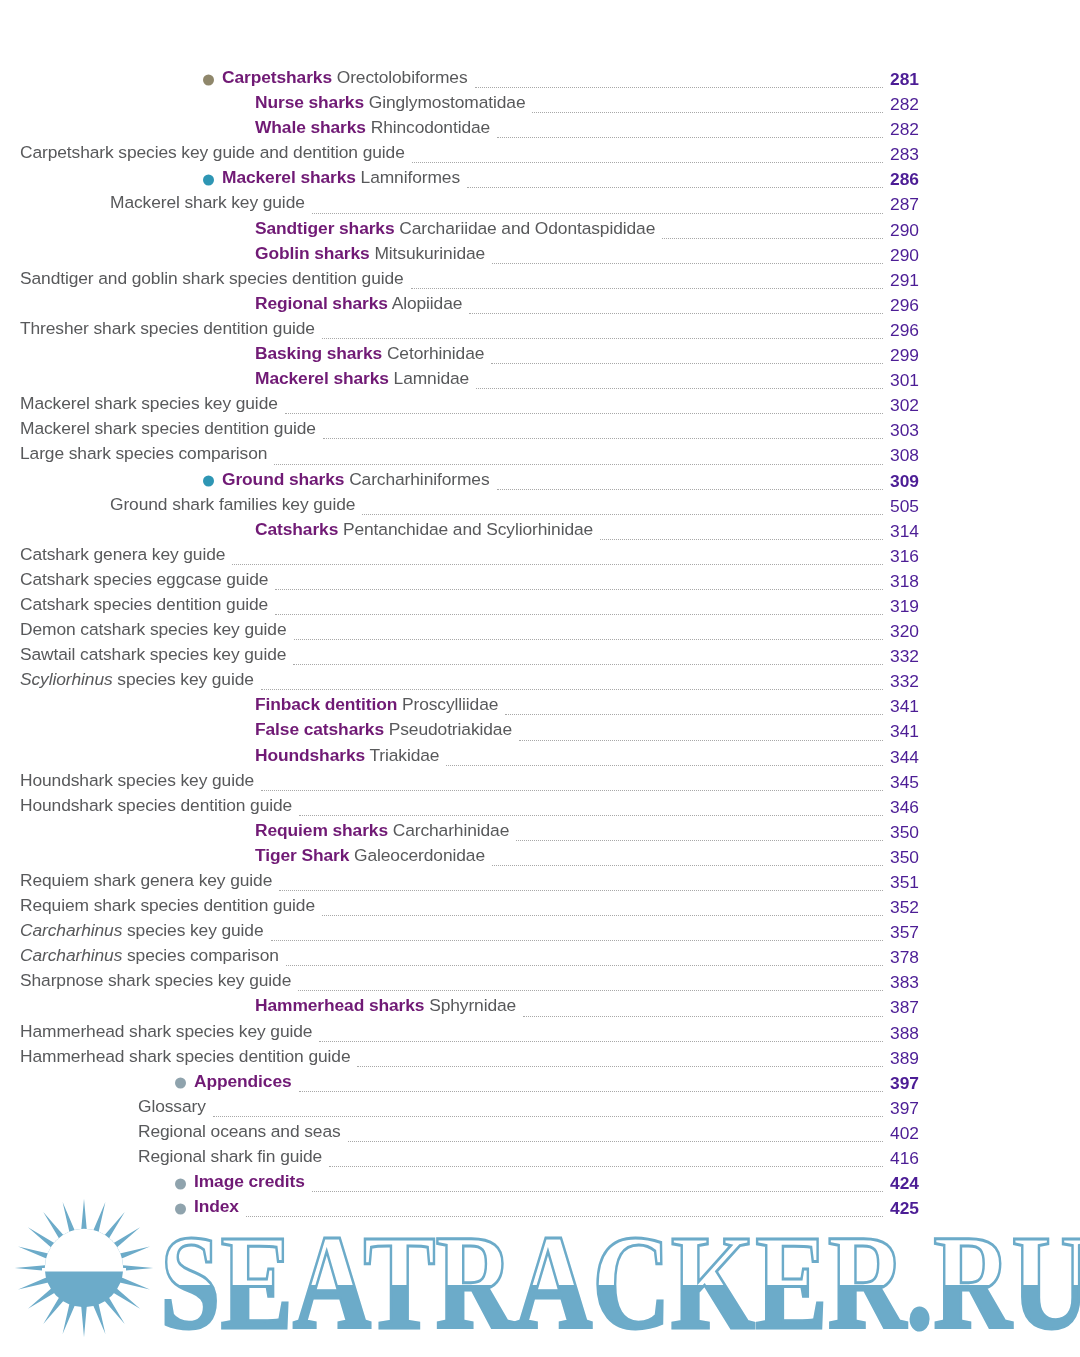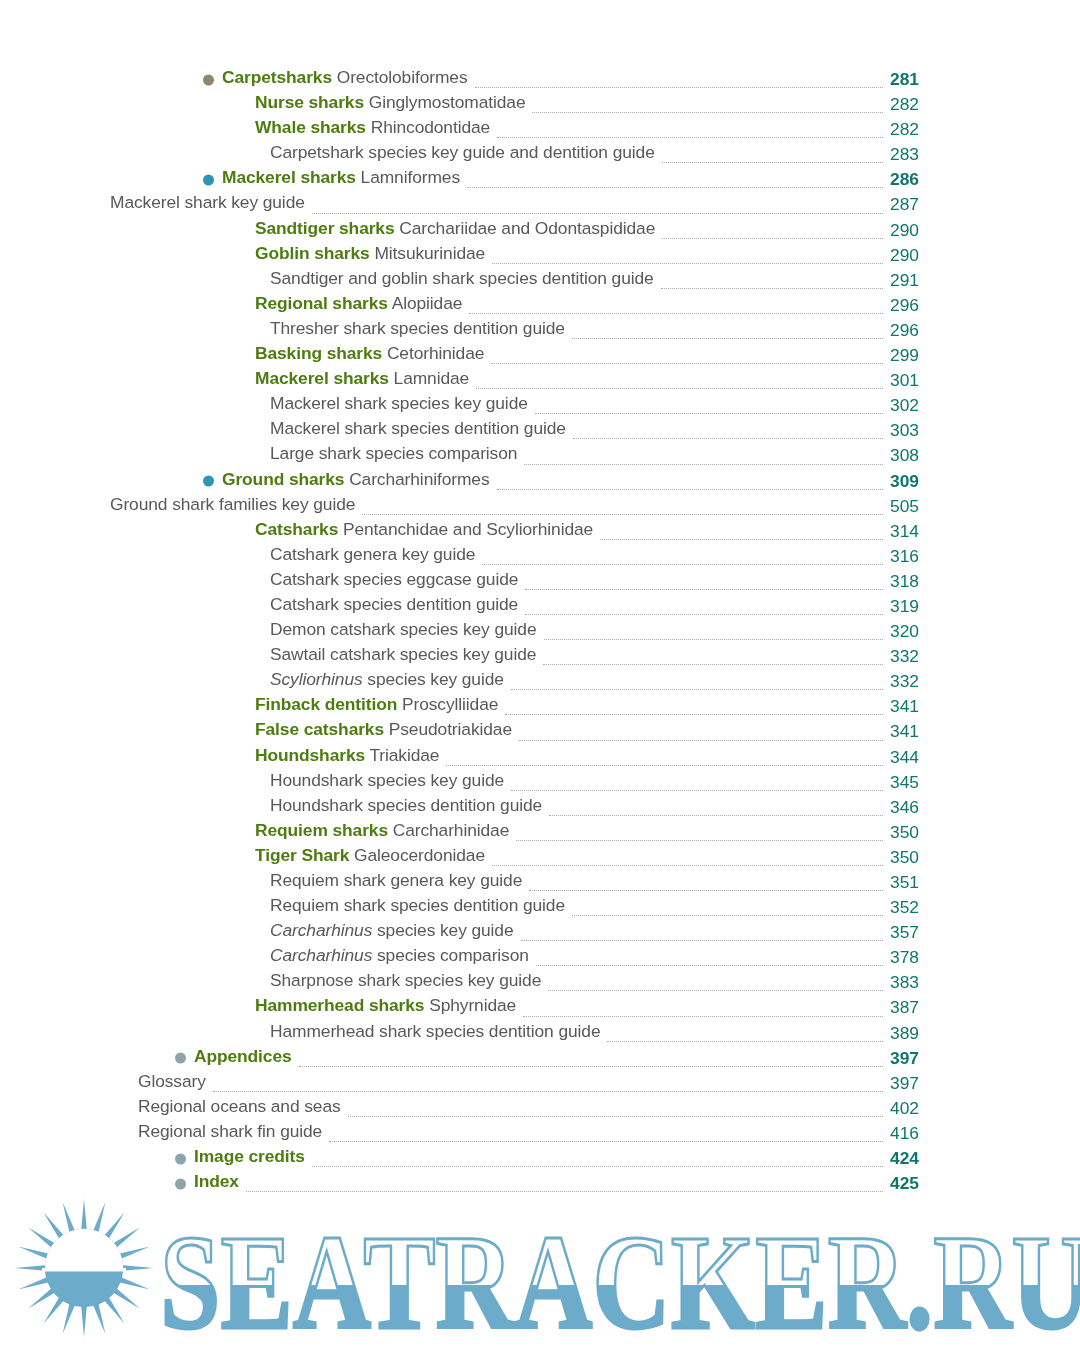--- a/index.html
+++ b/index.html
@@ -55,21 +55,21 @@
   .bullet.none    { background: transparent; }
 
   .label {
     white-space: nowrap;
     font-size: 17.4px;
     color: #58595b;
     letter-spacing: -0.1px;
   }
   .label .b {
     font-weight: bold;
-    color: #4d7c0f;
+    color: #701a75;
   }
   .label .it {
     font-style: italic;
   }
 
   .leader {
     flex: 1 1 auto;
     margin: 0 7px 0 7px;
     position: relative;
     height: 1px;
@@ -86,32 +86,32 @@
 
   .pageno {
     position: absolute;
     right: 0;
     top: 0;
     width: 190px;
     text-align: right;
     padding-right: 190px;
     box-sizing: border-box;
     font-size: 17.4px;
-    color: #0f766e;
+    color: #4c1d95;
     line-height: 25.1px;
     white-space: nowrap;
   }
   .row.bold-num .pageno { font-weight: bold; }
   .row.bold-num .label .b { font-weight: bold; }
 
   
   .lv-a  { padding-left: 202px; }   
   .lv-b  { padding-left: 90px; }   
   .lv-c  { padding-left: 235px; }   
-  .lv-d  { padding-left: 250px; }   
+  .lv-d  { }   
   .lv-e  { padding-left: 174px; }   
   .lv-f  { padding-left: 118px; }   
 
   
   #watermark {
     position: absolute;
     left: 0;
     bottom: 11px;
     width: 979px;
     height: 150px;
@@ -432,20 +432,28 @@
       <span class="leader"></span>
       <span class="pageno">383</span>
     </div>
     <div class="row lv-c">
       <span class="bullet-slot">
         <span class="bullet none"></span>
       </span>
       <span class="label"><span class="b">Hammerhead sharks</span><span> Sphyrnidae</span></span>
       <span class="leader"></span>
       <span class="pageno">387</span>
+    </div>
+    <div class="row lv-d">
+      <span class="bullet-slot">
+        <span class="bullet none"></span>
+      </span>
+      <span class="label"><span>Hammerhead shark species key guide</span></span>
+      <span class="leader"></span>
+      <span class="pageno">388</span>
     </div>
     <div class="row lv-d">
       <span class="bullet-slot">
         <span class="bullet none"></span>
       </span>
       <span class="label"><span>Hammerhead shark species dentition guide</span></span>
       <span class="leader"></span>
       <span class="pageno">389</span>
     </div>
     <div class="row lv-e bold-num">

